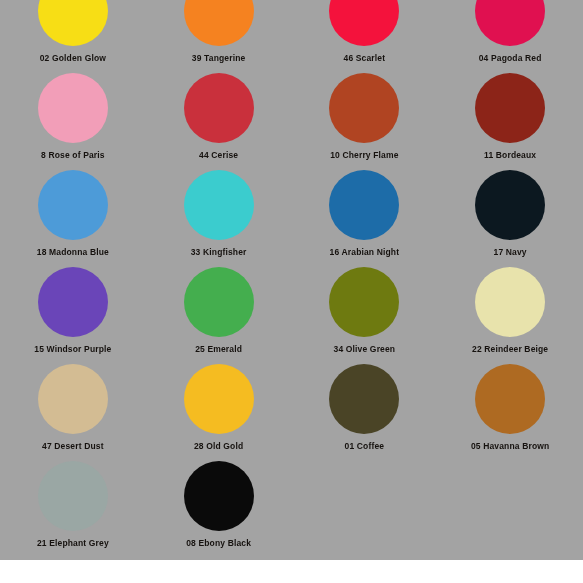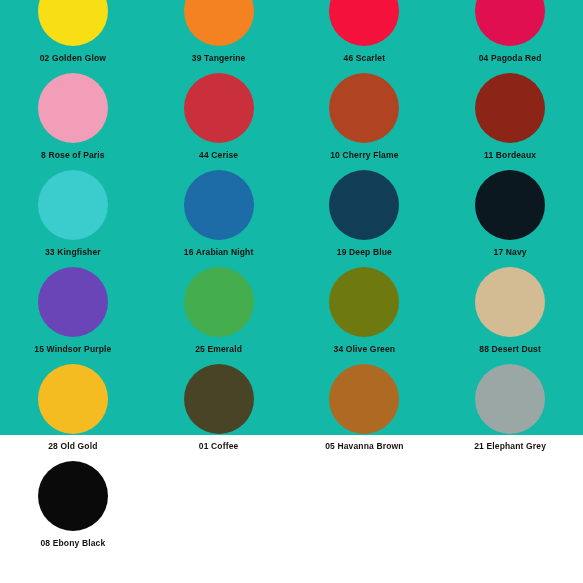--- a/index.html
+++ b/index.html
@@ -10,22 +10,22 @@
   body {
     width: 583px;
     height: 583px;
     overflow: hidden;
     font-family: "Liberation Sans", sans-serif;
   }
 
   #swatch-sheet {
     position: relative;
     width: 583px;
-    height: 435px;
-    background: #14b8a6;
+    height: 560px;
+    background: #a3a3a3;
   }
 
   
   .swatch-grid {
     position: absolute;
     left: 0;
     top: -32px;              
     width: 583px;
     display: grid;
     grid-template-columns: repeat(4, 1fr);
@@ -92,50 +92,54 @@
       </div>
       <div class="swatch-cell">
         <div class="swatch-disc" style="background: rgb(176, 68, 34);"></div>
         <div class="swatch-label">10 Cherry Flame</div>
       </div>
       <div class="swatch-cell">
         <div class="swatch-disc" style="background: rgb(140, 36, 24);"></div>
         <div class="swatch-label">11 Bordeaux</div>
       </div>
       <div class="swatch-cell">
+        <div class="swatch-disc" style="background: rgb(77, 155, 216);"></div>
+        <div class="swatch-label">18 Madonna Blue</div>
+      </div>
+      <div class="swatch-cell">
         <div class="swatch-disc" style="background: rgb(59, 204, 206);"></div>
         <div class="swatch-label">33 Kingfisher</div>
       </div>
       <div class="swatch-cell">
         <div class="swatch-disc" style="background: rgb(29, 108, 168);"></div>
         <div class="swatch-label">16 Arabian Night</div>
-      </div>
-      <div class="swatch-cell">
-        <div class="swatch-disc" style="background: rgb(18, 61, 86);"></div>
-        <div class="swatch-label">19 Deep Blue</div>
       </div>
       <div class="swatch-cell">
         <div class="swatch-disc" style="background: rgb(12, 24, 32);"></div>
         <div class="swatch-label">17 Navy</div>
       </div>
       <div class="swatch-cell">
         <div class="swatch-disc" style="background: rgb(106, 69, 184);"></div>
         <div class="swatch-label">15 Windsor Purple</div>
       </div>
       <div class="swatch-cell">
         <div class="swatch-disc" style="background: rgb(68, 174, 78);"></div>
         <div class="swatch-label">25 Emerald</div>
       </div>
       <div class="swatch-cell">
         <div class="swatch-disc" style="background: rgb(110, 122, 16);"></div>
         <div class="swatch-label">34 Olive Green</div>
       </div>
       <div class="swatch-cell">
+        <div class="swatch-disc" style="background: rgb(232, 227, 172);"></div>
+        <div class="swatch-label">22 Reindeer Beige</div>
+      </div>
+      <div class="swatch-cell">
         <div class="swatch-disc" style="background: rgb(211, 188, 147);"></div>
-        <div class="swatch-label">88 Desert Dust</div>
+        <div class="swatch-label">47 Desert Dust</div>
       </div>
       <div class="swatch-cell">
         <div class="swatch-disc" style="background: rgb(245, 188, 33);"></div>
         <div class="swatch-label">28 Old Gold</div>
       </div>
       <div class="swatch-cell">
         <div class="swatch-disc" style="background: rgb(74, 68, 38);"></div>
         <div class="swatch-label">01 Coffee</div>
       </div>
       <div class="swatch-cell">

